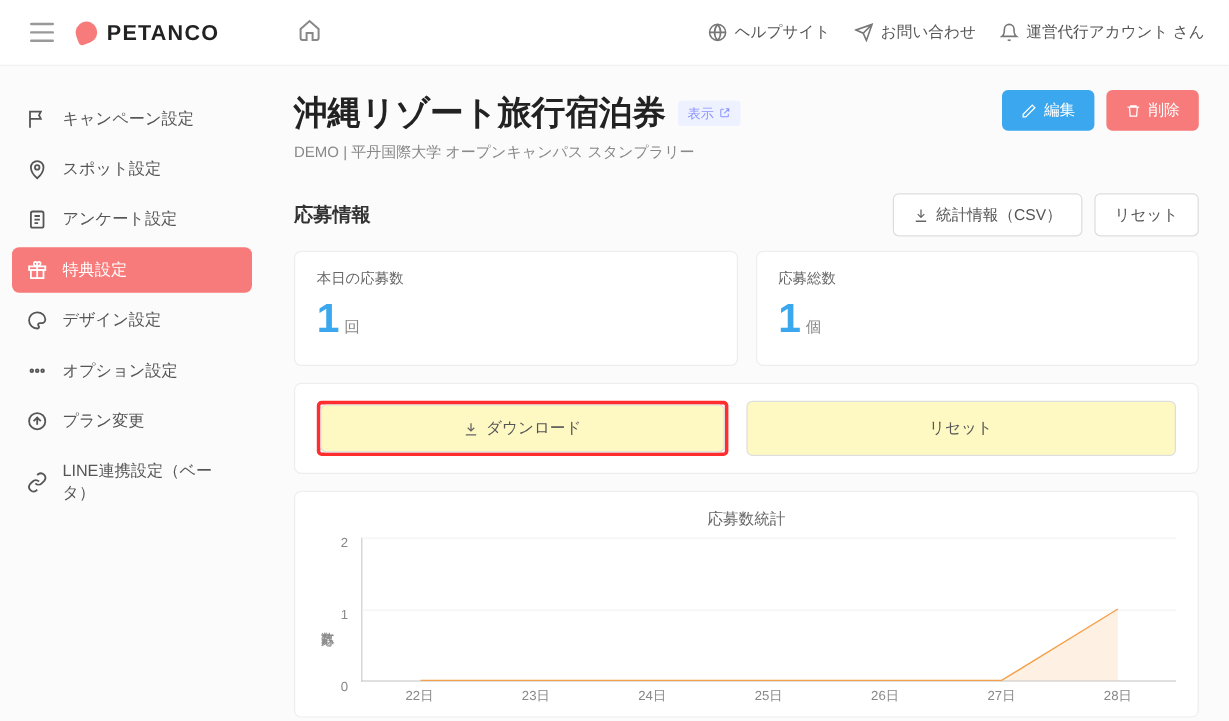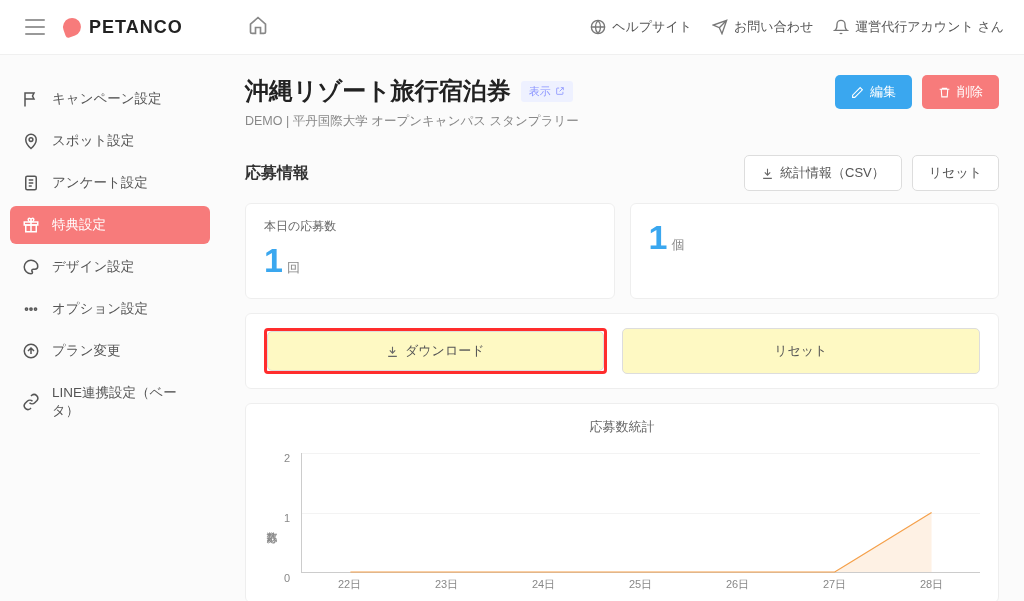--- a/index.html
+++ b/index.html
@@ -13,21 +13,21 @@
 .top-right { margin-left: auto; display: flex; align-items: center; gap: 20px; font-size: 13px; color: #555; }
 .top-right .ti { display: flex; align-items: center; gap: 6px; cursor: pointer; }
 .layout { display: flex; height: calc(601px - 55px); }
 .sidebar { width: 220px; padding: 25px 10px 0 10px; }
 .side-item { display: flex; align-items: center; gap: 12px; padding: 10px 12px; font-size: 13.5px; color: #555; border-radius: 6px; cursor: pointer; margin-bottom: 4px; }
 .side-item.active { background: #f77b7b; color: #fff; }
 .side-item svg { flex-shrink: 0; }
 .main { flex: 1; padding: 20px 25px 0 25px; overflow-y: auto; }
 .page-header { display: flex; align-items: flex-start; }
 .title-row { display: flex; align-items: center; gap: 10px; }
-.page-title { font-size: 24px; font-weight: 700; color: #222; }
+.page-title { font-size: 28px; font-weight: 700; color: #222; }
 .show-badge { background: #eef1ff; color: #8a94ff; font-size: 11px; padding: 3px 8px; border-radius: 3px; display: inline-flex; align-items: center; gap: 4px; }
 .breadcrumb { font-size: 12.5px; color: #888; margin-top: 6px; }
 .hdr-actions { margin-left: auto; display: flex; gap: 10px; }
 .btn { border: none; border-radius: 5px; padding: 8px 16px; font-size: 13px; cursor: pointer; display: inline-flex; align-items: center; gap: 6px; }
 .btn-blue { background: #3aa7ef; color: #fff; }
 .btn-red { background: #f77b7b; color: #fff; }
 .btn-outline { background: #fff; border: 1px solid #ddd; color: #555; }
 .section-head { display: flex; align-items: center; margin-top: 25px; }
 .section-title { font-size: 16px; font-weight: 700; color: #333; }
 .section-actions { margin-left: auto; display: flex; gap: 10px; }
@@ -36,21 +36,21 @@
 .stat-label { font-size: 12px; color: #666; margin-bottom: 6px; }
 .stat-value { display: flex; align-items: baseline; gap: 4px; }
 .stat-num { font-size: 34px; font-weight: 700; color: #3aa7ef; }
 .stat-unit { font-size: 13px; color: #888; }
 .data-card { background: #fff; border: 1px solid #eee; border-radius: 6px; padding: 14px 18px; margin-top: 14px; }
 .data-card-label { font-size: 12.5px; color: #666; margin-bottom: 12px; }
 .data-btn-row { display: flex; gap: 15px; }
 .data-btn { flex: 1; background: #fef9c3; border: 1px solid #ddd; border-radius: 5px; padding: 10px; font-size: 13px; color: #555; cursor: pointer; display: flex; align-items: center; justify-content: center; gap: 6px; }
 .highlight-box { border: 3px solid #ff2d2d; border-radius: 4px; padding: 0; }
 .chart-card { background: #fff; border: 1px solid #eee; border-radius: 6px; margin-top: 14px; padding: 14px 18px 10px; }
-.chart-title { text-align: center; font-size: 13px; color: #666; margin-bottom: 17px; }
+.chart-title { text-align: center; font-size: 13px; color: #666; margin-bottom: 6px; }
 .chart-wrap { display: flex; }
 .y-axis-label { writing-mode: vertical-rl; font-size: 11px; color: #888; align-self: center; margin-right: 4px; }
 .chart-body { flex: 1; position: relative; }
 .plot { position: relative; height: 120px; border-left: 1px solid #ccc; border-bottom: 1px solid #ccc; margin-left: 18px; }
 .ytick { position: absolute; left: -18px; font-size: 11px; color: #888; transform: translateY(50%); }
 .grid { position: absolute; left: 0; right: 0; border-top: 1px solid #f3f3f3; }
 .xticks { display: flex; margin-left: 18px; margin-top: 4px; }
 .xtick { flex: 1; text-align: center; font-size: 11px; color: #888; }
 svg.line-svg { position: absolute; inset: 0; width: 100%; height: 100%; overflow: visible; }
 </style>
@@ -201,20 +201,21 @@
 
     <div class="stat-row">
       <div class="stat-card">
         <div class="stat-label">本日の応募数</div>
         <div class="stat-value">
           <span class="stat-num">1</span>
           <span class="stat-unit">回</span>
         </div>
       </div>
       <div class="stat-card">
+        <div class="stat-label">応募総数</div>
         <div class="stat-value">
           <span class="stat-num">1</span>
           <span class="stat-unit">個</span>
         </div>
       </div>
     </div>
 
     <div class="data-card">
       <div class="data-btn-row">
         <div class="highlight-box" style="flex:1;">

